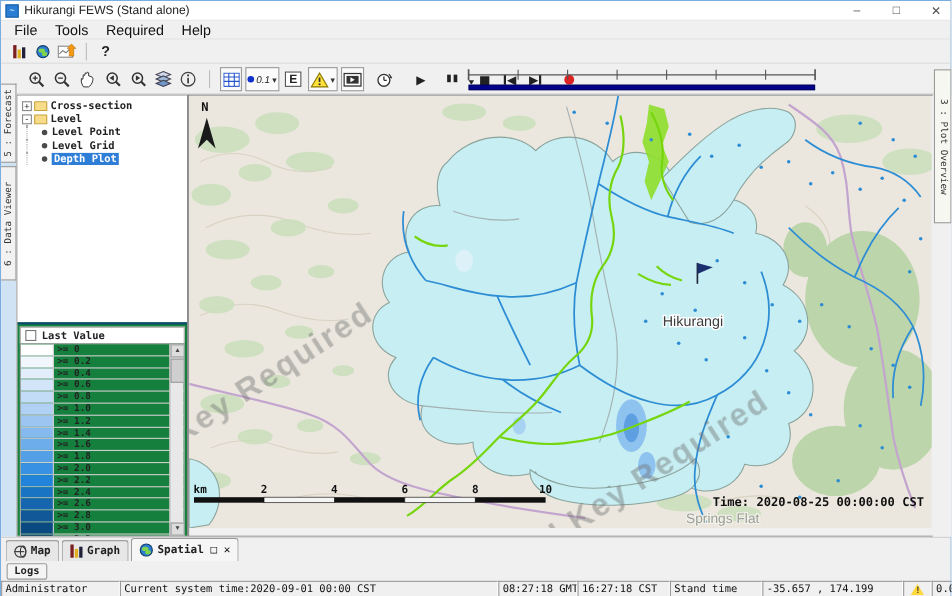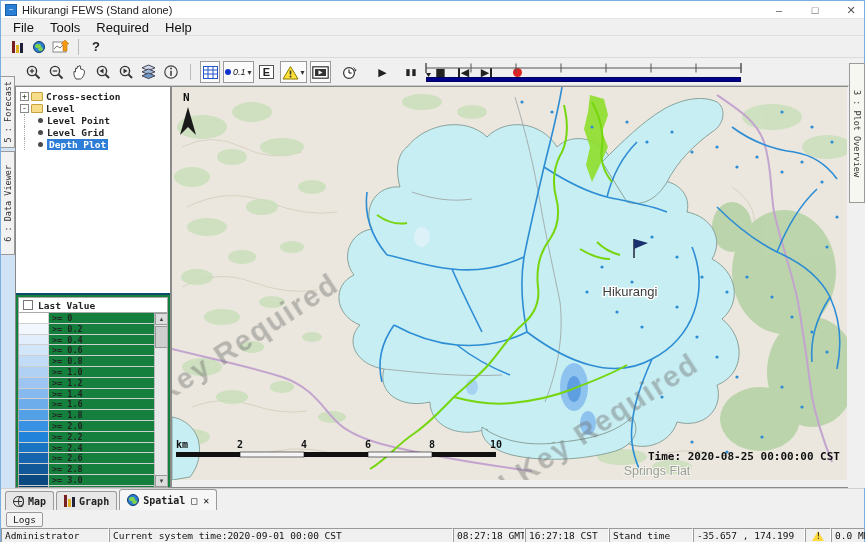--- a/index.html
+++ b/index.html
@@ -86,21 +86,21 @@
   .btab { height:19px; display:flex; align-items:center; gap:4px; padding:0 7px; border:1px solid #9a9a9a; border-bottom:none; border-radius:3px 3px 0 0; background:#e7e7e7; font-size:10px; font-family:"DejaVu Sans Mono", monospace; font-weight:bold; color:#222; }
   .btab.active { background:#f6f6f6; height:21px; }
   .tab-ctrl { font-size:10px; font-weight:bold; color:#111; margin-left:2px; }
   .globe-wire { width:11px; height:11px; border-radius:50%; border:1px solid #333; position:relative; flex:none; }
   .globe-wire::before { content:""; position:absolute; left:45%; top:-1px; width:40%; height:100%; border:1px solid #333; border-radius:50%; }
   .globe-wire::after { content:""; position:absolute; left:-1px; top:45%; width:100%; height:0; border-top:1px solid #333; }
   .globe-blue { width:12px; height:12px; border-radius:50%; background:#2a7fd4; border:1px solid #123c66; position:relative; flex:none; overflow:hidden; }
   .globe-blue::before { content:""; position:absolute; left:1px; top:2px; width:6px; height:4px; background:#7fd44a; border-radius:50%; }
   .globe-blue::after { content:""; position:absolute; right:1px; bottom:1px; width:5px; height:4px; background:#7fd44a; border-radius:50%; }
   .logsrow { position:absolute; left:0; top:509px; width:100%; height:18px; background:#f0f0f0; display:flex; align-items:center; padding-left:5px; }
-  .logs-btn { border:1px solid #9a9a9a; background:#f4f4f4; border-radius:2px; font-size:9.5px; font-family:"DejaVu Sans Mono", monospace; font-weight:normal; color:#222; padding:1px 6px; }
+  .logs-btn { border:1px solid #9a9a9a; background:#f4f4f4; border-radius:2px; font-size:9.5px; font-family:"DejaVu Sans Mono", monospace; font-weight:bold; color:#222; padding:1px 6px; }
 
   
   .statusbar { position:absolute; left:0; top:527px; width:100%; height:15px; background:#f0f0f0; display:flex; }
   .seg { border:1px solid; border-color:#9a9a9a #ffffff #ffffff #9a9a9a; font-family:"DejaVu Sans Mono", monospace; font-size:9.5px; color:#111; padding:1px 3px 0 3px; white-space:nowrap; overflow:hidden; flex:none; }
   .seg.warnseg { display:flex; align-items:center; justify-content:center; }
   .warn-tri { width:0; height:0; border-left:6px solid transparent; border-right:6px solid transparent; border-bottom:10px solid #ffd83a; position:relative; }
   .warn-tri::after { content:"!"; position:absolute; left:-2px; top:1px; font-size:8px; font-weight:bold; color:#333; }
 </style>
 </head>
 <body>
@@ -612,20 +612,20 @@
   <div class="logsrow">
     <span class="logs-btn">Logs</span>
   </div>
 
   <div class="statusbar">
     <div class="seg" style="width:108px;">Administrator</div>
     <div class="seg" style="width:344px;">Current system time:2020-09-01 00:00 CST</div>
     <div class="seg" style="width:72px;">08:27:18 GMT</div>
     <div class="seg" style="width:84px;">16:27:18 CST</div>
     <div class="seg" style="width:84px;">Stand time</div>
-    <div class="seg" style="width:112px;">-35.657 , 174.199</div>
+    <div class="seg" style="width:128px;">-35.657 , 174.199</div>
     <div class="seg warnseg" style="width:26px;">
         <span class="warn-tri"></span>
       </div>
     <div class="seg" style="width:58px;">0.0 MB/s</div>
 
   </div>
 </div>
 
 </body></html>

